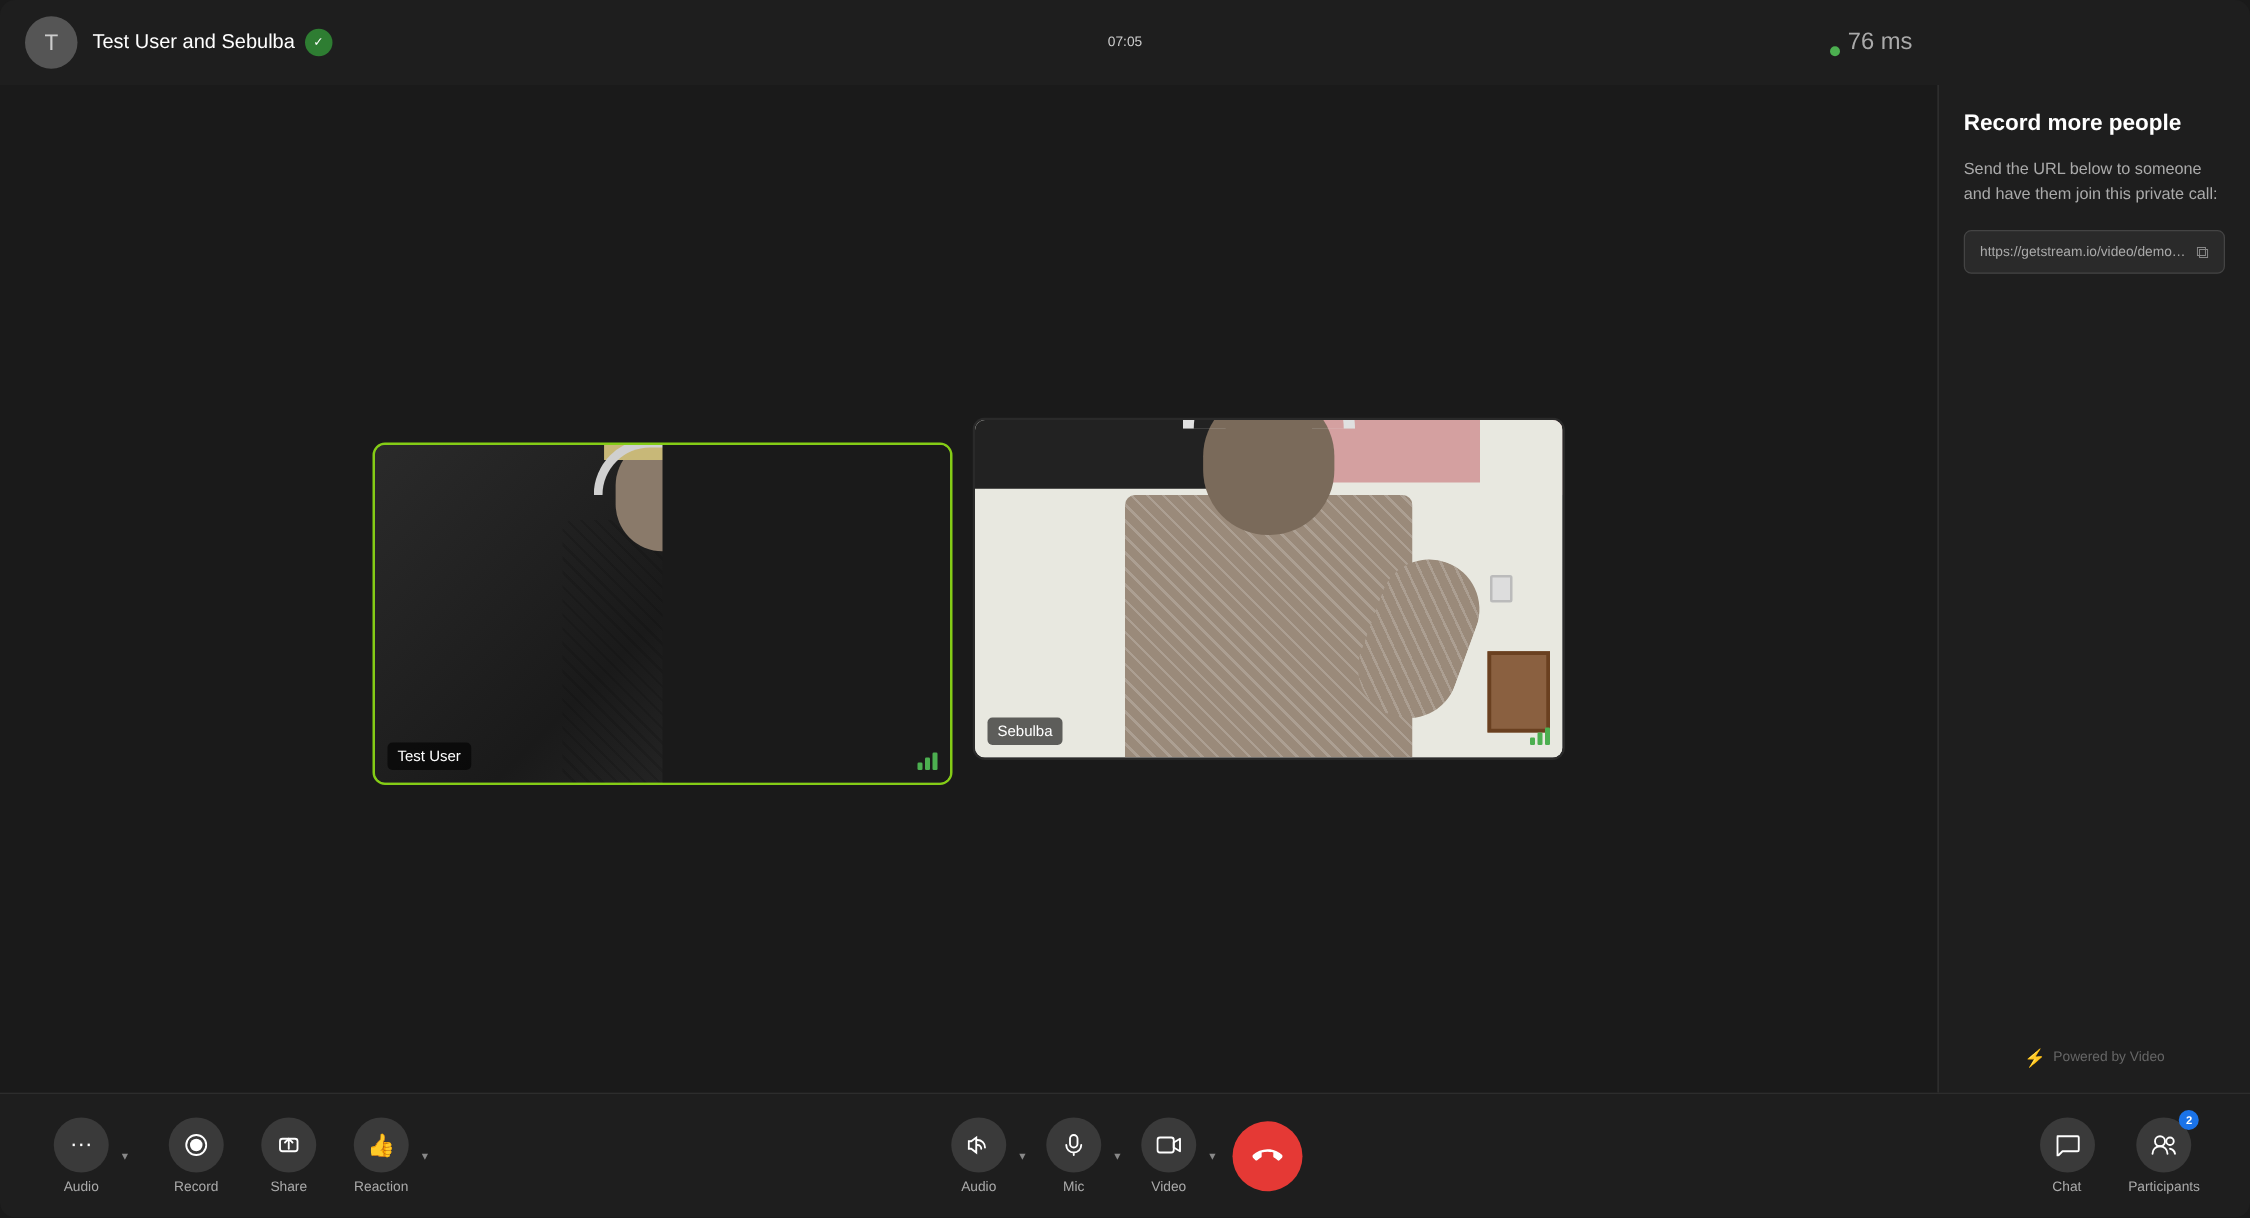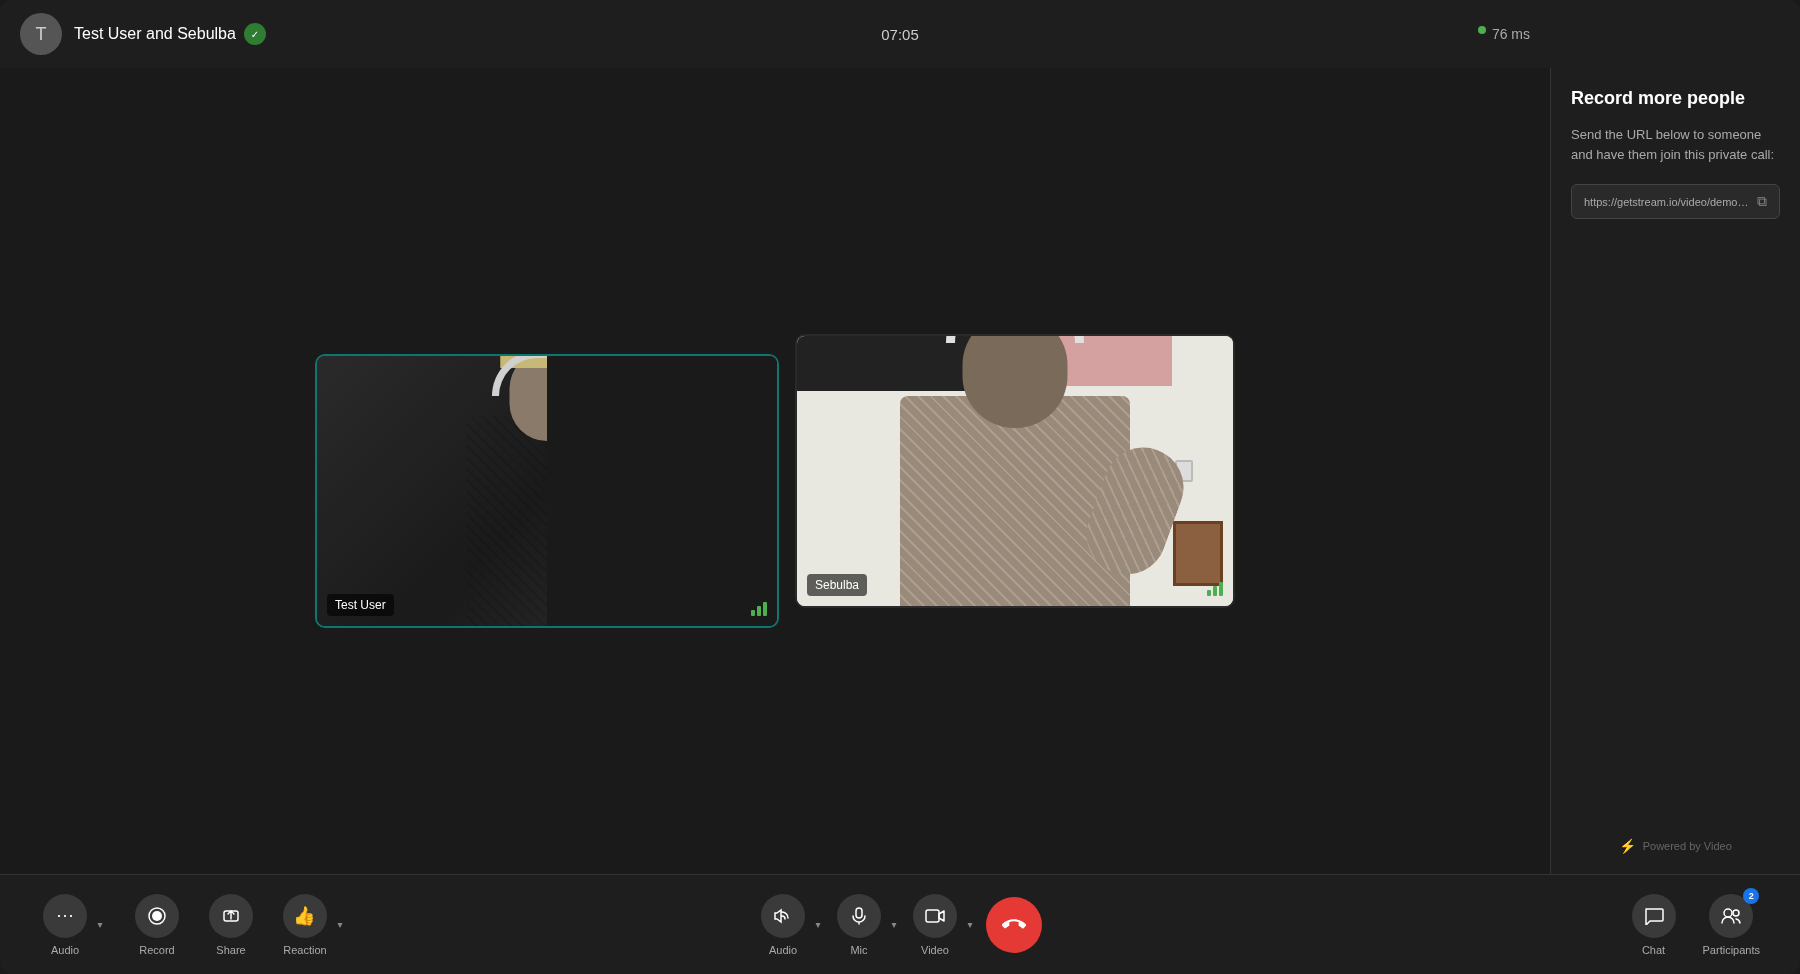--- a/index.html
+++ b/index.html
@@ -56,33 +56,33 @@
       display: flex;
       align-items: center;
       justify-content: center;
       font-size: 12px;
     }
 
     .timer {
       position: absolute;
       left: 50%;
       transform: translateX(-50%);
-      font-size: 15px;
+      font-size: 11px;
       color: #ccc;
       font-variant-numeric: tabular-nums;
       text-align: right;
     }
 
     .network-indicator {
       position: absolute;
       right: 270px;
       display: flex;
-      align-items: flex-start;
+      align-items: flex-end;
       gap: 6px;
-      font-size: 14px;
+      font-size: 19px;
       color: #aaa;
     }
 
     .green-dot {
       width: 8px;
       height: 8px;
       border-radius: 50%;
       background: #4caf50;
     }
 
@@ -110,21 +110,21 @@
     }
 
     .video-tile {
       position: relative;
       border-radius: 10px;
       overflow: hidden;
       background: #2a2a2a;
     }
 
     .video-tile.active {
-      border: 2px solid #0f766e;
+      border: 2px solid #84cc16;
       margin-top: 40px;
     }
 
     .video-tile:not(.active) {
       border: 2px solid transparent;
     }
 
     .video-tile-inner {
       width: 460px;
       height: 270px;
@@ -416,21 +416,21 @@
           </div>
           <div class="signal-icon">
             <div class="signal-bar" style="height:6px;"></div>
             <div class="signal-bar" style="height:10px;"></div>
             <div class="signal-bar" style="height:14px;"></div>
           </div>
         </div>
       </div>
 
       <div class="video-tile">
-        <div class="video-tile-inner" style="width:436px;height:270px;">
+        <div class="video-tile-inner" style="width:470px;height:270px;">
           <div class="video-bg-sebulba">
 
             <div class="wall-art-top">
               <div class="wall-art-dark"></div>
               <div class="wall-art-pink"></div>
             </div>
 
             <div style="position:absolute;top:0;left:0;width:100%;height:100%;background:#e8e8e0;"></div>
 
             <div style="position:absolute;top:0;left:0;width:48%;height:55px;background:#222;"></div>

